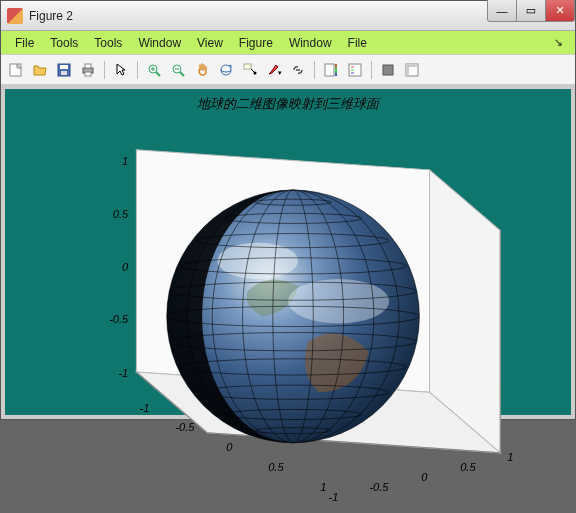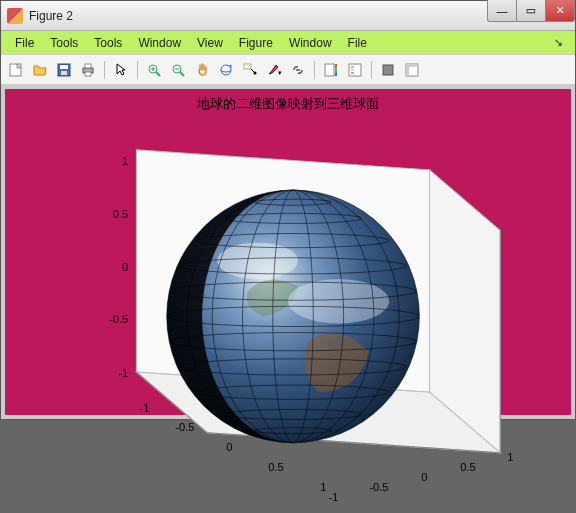--- a/index.html
+++ b/index.html
@@ -12,21 +12,21 @@
   .win-btn { width: 30px; height: 22px; margin-top: -1px; display: flex; align-items: center; justify-content: center; font-size: 11px; background: linear-gradient(to bottom, #eaeaea, #cfcfcf); border: 1px solid #888; border-top: none; margin-left: -1px; cursor: default; }
   .win-btn:first-child { border-bottom-left-radius: 3px; }
   .win-btn.close { background: linear-gradient(to bottom, #e07070, #c83a3a); color: #fff; border-bottom-right-radius: 3px; }
   .menubar { height: 24px; background: #bef264; display: flex; align-items: center; padding: 0 6px; font-size: 12px; color: #222; border-bottom: 1px solid #ccc; }
   .menubar .menu-item { padding: 2px 8px; cursor: default; }
   .menubar .menu-help-arrow { margin-left: auto; font-size: 11px; padding: 2px 6px; }
   .toolbar { height: 30px; background: #f4f4f4; display: flex; align-items: center; padding: 0 4px; border-bottom: 1px solid #ccc; gap: 2px; }
   .tool-btn { width: 22px; height: 22px; display: flex; align-items: center; justify-content: center; border: 1px solid transparent; border-radius: 2px; cursor: default; }
   .tool-sep { width: 1px; height: 18px; background: #bbb; margin: 0 3px; }
   .plot-area { flex: 1; background: #ccc; padding: 4px; }
-  .plot-canvas { width: 100%; height: 100%; background: #be185d; position: relative; }
+  .plot-canvas { width: 100%; height: 100%; background: #0f766e; position: relative; font-style: italic; }
   .plot-title { position: absolute; top: 6px; width: 100%; text-align: center; font-size: 13px; color: #000; font-family: SimSun, serif; }
   svg.axes { position: absolute; inset: 0; }
 </style>
 </head>
 <body>
 
 <div class="window">
   <div class="titlebar">
     <div class="app-icon"></div>
     <div class="title">Figure 2</div>

